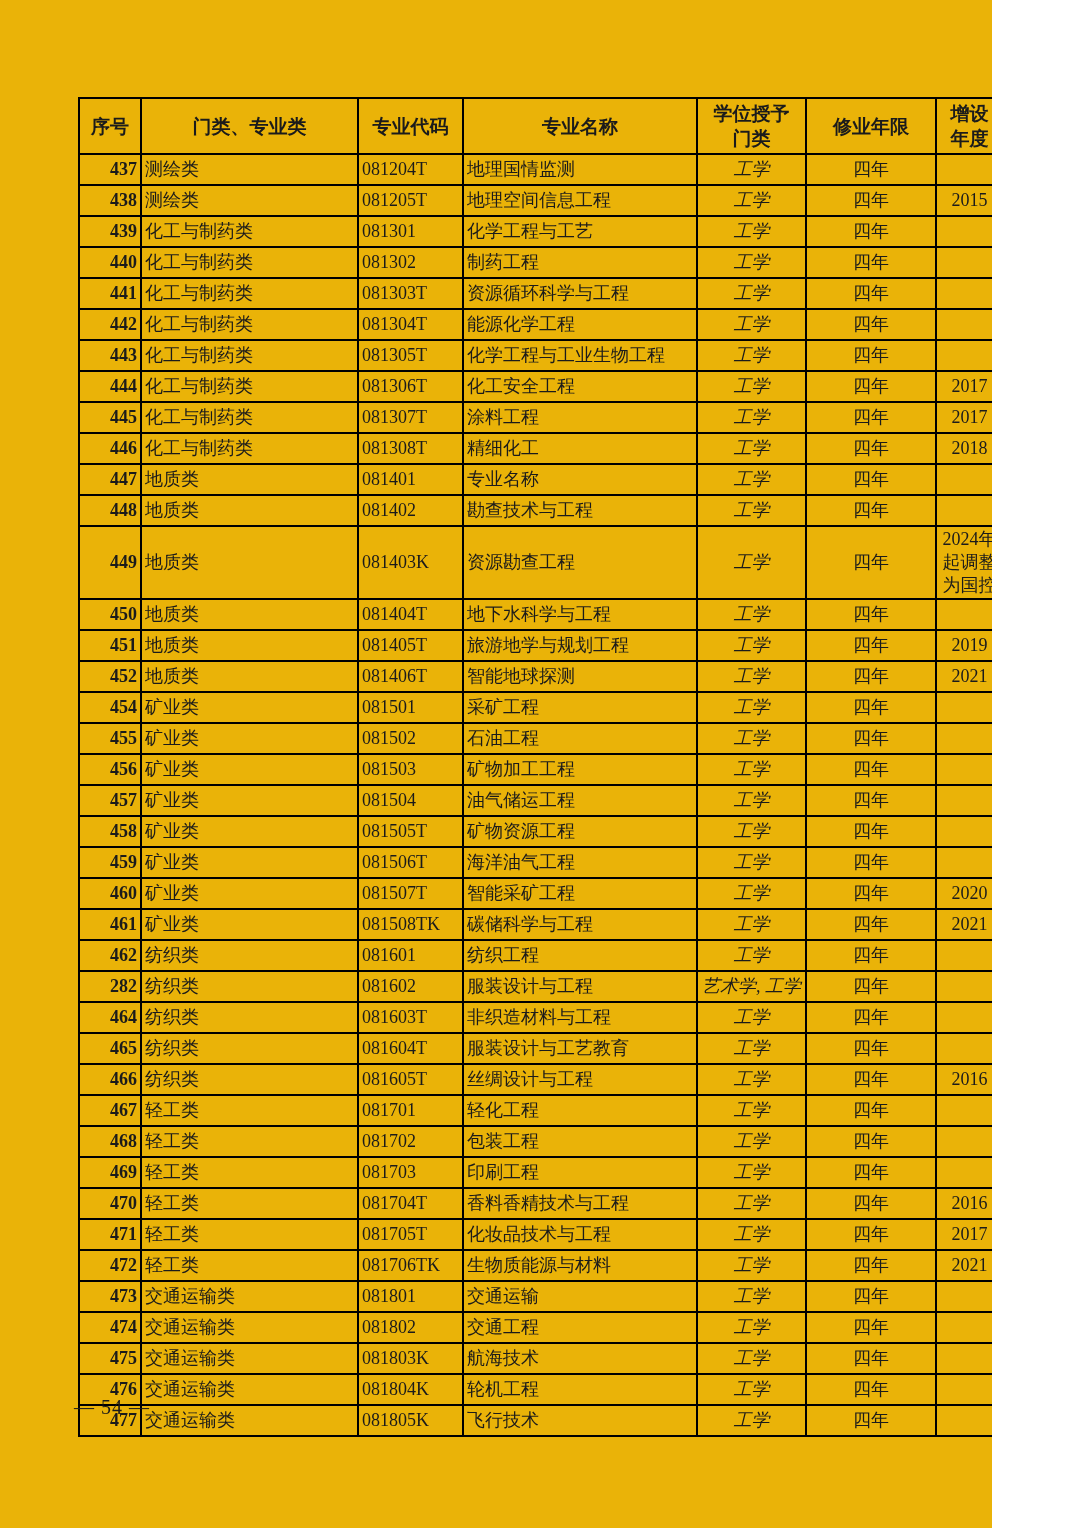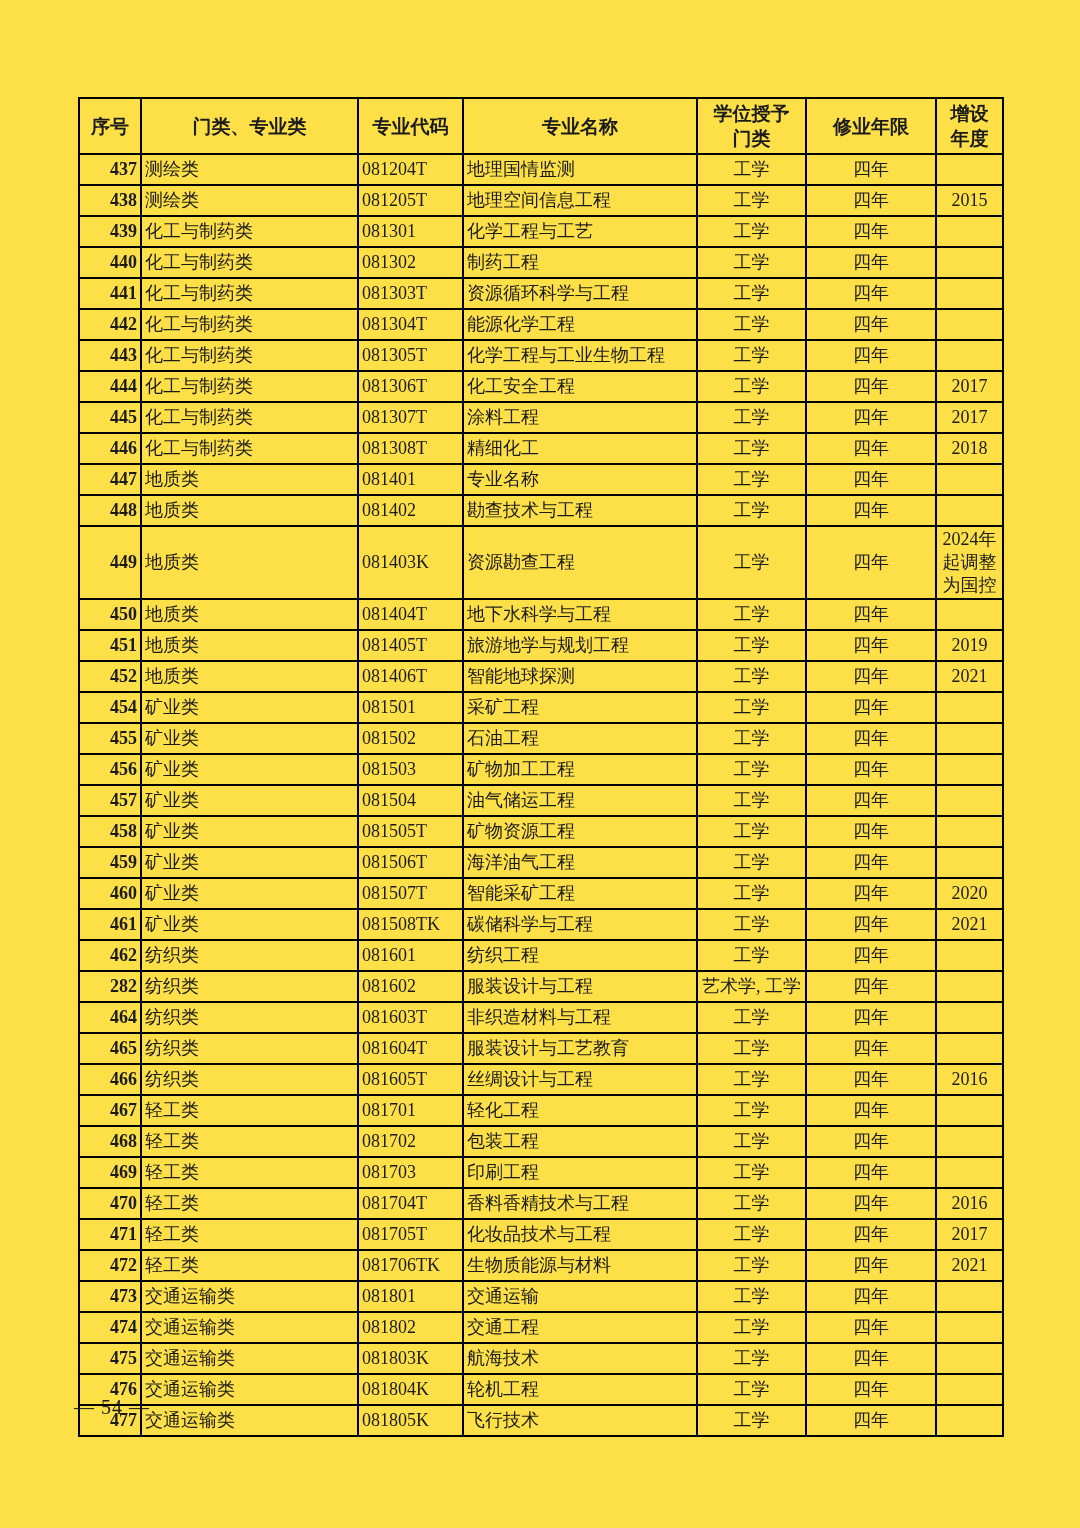--- a/index.html
+++ b/index.html
@@ -3,23 +3,23 @@
 <meta charset="utf-8">
 <style>
   html, body {
     margin: 0;
     padding: 0;
     background: #ffffff;
     font-family: "Liberation Serif", "DejaVu Serif", serif;
   }
   .page {
     position: relative;
-    width: 1080px;
+    width: 992px;
     height: 1528px;
-    background: #fde047;
+    background: #eab308;
     overflow: hidden;
   }
   table.majors {
     position: absolute;
     left: 78px;
     top: 97px;
     width: 924px;
     border-collapse: collapse;
     table-layout: fixed;
   }
@@ -43,21 +43,21 @@
     font-size: 18px;
     line-height: 23px;
     height: 27px;
     padding: 1px 3px;
   }
   
   td.c0 { text-align: right; font-weight: bold; }
   td.c1 { text-align: left; padding-left: 5px; }
   td.c2 { text-align: left; padding-left: 4px; }
   td.c3 { text-align: left; padding-left: 5px; margin-top: 37px; }
-  td.c4 { text-align: center; }
+  td.c4 { text-align: center; font-style: italic; }
   td.c5 { text-align: center; }
   td.c6 { text-align: center; padding: 1px 4px; }
   .footer-page-number {
     position: absolute;
     left: 74px;
     top: 1396px;
     font-size: 20px;
     color: #1b1b1b;
     letter-spacing: 1px;
   }

